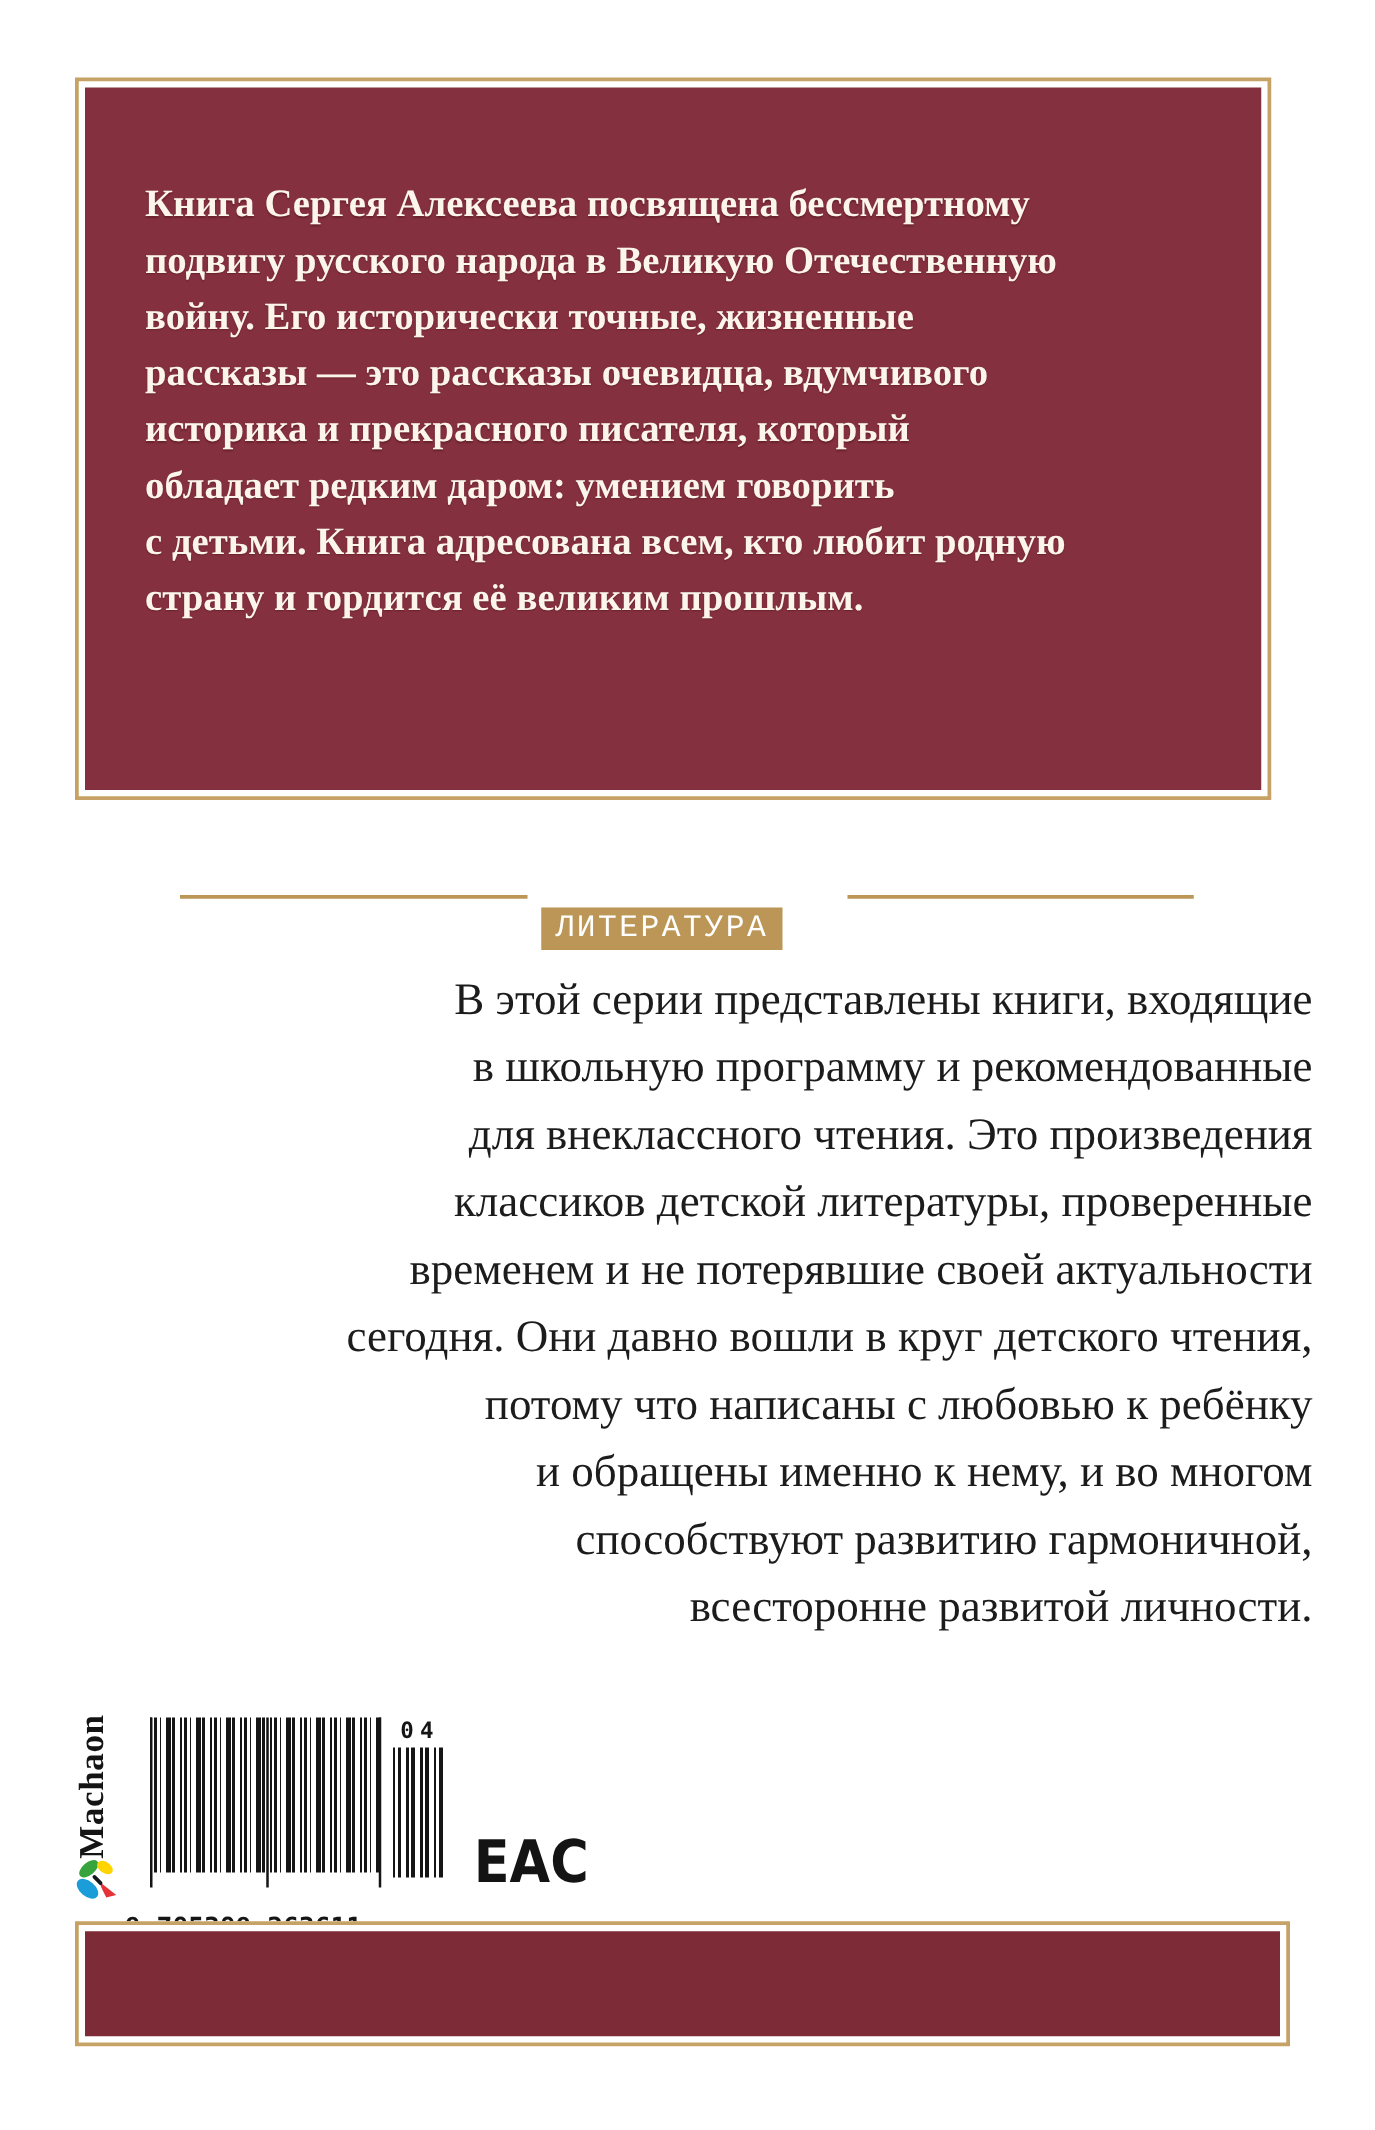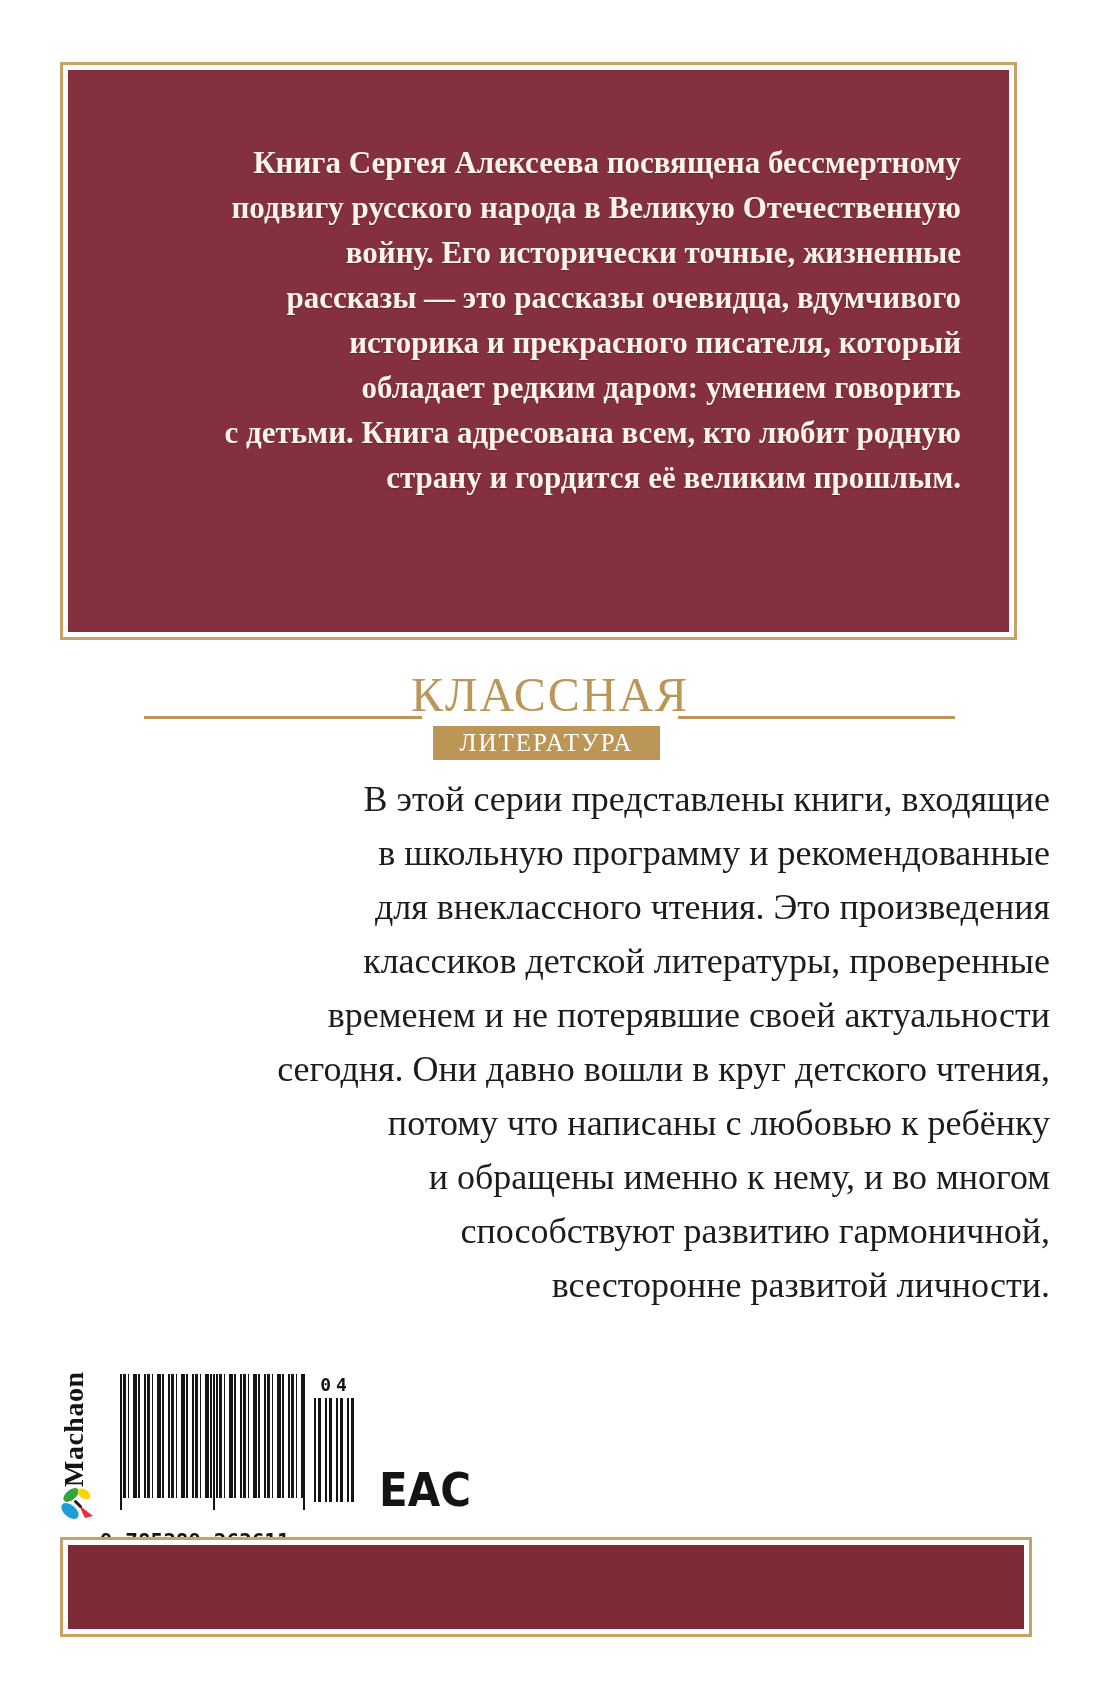--- a/index.html
+++ b/index.html
@@ -22,36 +22,36 @@
   .frame .fill{position:absolute;inset:5px;background:var(--maroon);}
   .annotation-frame{left:60px;top:62px;width:957px;height:578px;}
   .bottom-frame{left:60px;top:1537px;width:972px;height:100px;}
   .bottom-frame .fill{background:var(--maroon-bottom);}
   
   .annotation-text{
     position:absolute;left:0;right:0;top:70px;
     padding:0 48px;
     color:var(--cream);
     font-size:31px;line-height:45px;font-weight:bold;
-    text-align:right;white-space:pre-line;
+    text-align:left;white-space:pre-line;
     text-shadow:0 1px 1px rgba(60,10,20,.35);
   }
   
   .series-title{
     position:absolute;left:0;top:670px;width:1100px;
     text-align:center;color:var(--gold);
     font-size:48px;letter-spacing:2px;line-height:50px;
   }
   .series-line{position:absolute;top:716px;height:3px;background:var(--gold);}
   .series-line.left{left:144px;width:278px;}
   .series-line.right{left:678px;width:277px;}
   .series-subtitle-plate{
-    position:absolute;left:433px;top:726px;width:227px;height:34px;
+    position:absolute;left:433px;top:726px;width:193px;height:34px;
     background:var(--gold);color:#ffffff;
-    text-align:center;font-size:25px;line-height:34px;letter-spacing:2px;
+    text-align:center;font-size:25px;line-height:34px;letter-spacing:2px;font-family:Liberation Mono, monospace;
   }
   
   .series-description{
     position:absolute;left:50px;top:772px;width:1000px;
     color:var(--ink);
     font-size:36px;line-height:54px;
     text-align:right;white-space:pre-line;
   }
   
   .machaon-text{
@@ -105,21 +105,20 @@
 подвигу русского народа в Великую Отечественную
 войну. Его исторически точные, жизненные
 рассказы — это рассказы очевидца, вдумчивого
 историка и прекрасного писателя, который
 обладает редким даром: умением говорить
 с детьми. Книга адресована всем, кто любит родную
 страну и гордится её великим прошлым.</div>
     </div>
   </div>
 
-  <div class="series-title">КЛАССНАЯ</div>
   <div class="series-line left"></div>
   <div class="series-line right"></div>
   <div class="series-subtitle-plate">ЛИТЕРАТУРА</div>
 
   <div class="series-description">В этой серии представлены книги, входящие
 в школьную программу и рекомендованные
 для внеклассного чтения. Это произведения
 классиков детской литературы, проверенные
 временем и не потерявшие своей актуальности
 сегодня. Они давно вошли в круг детского чтения,

